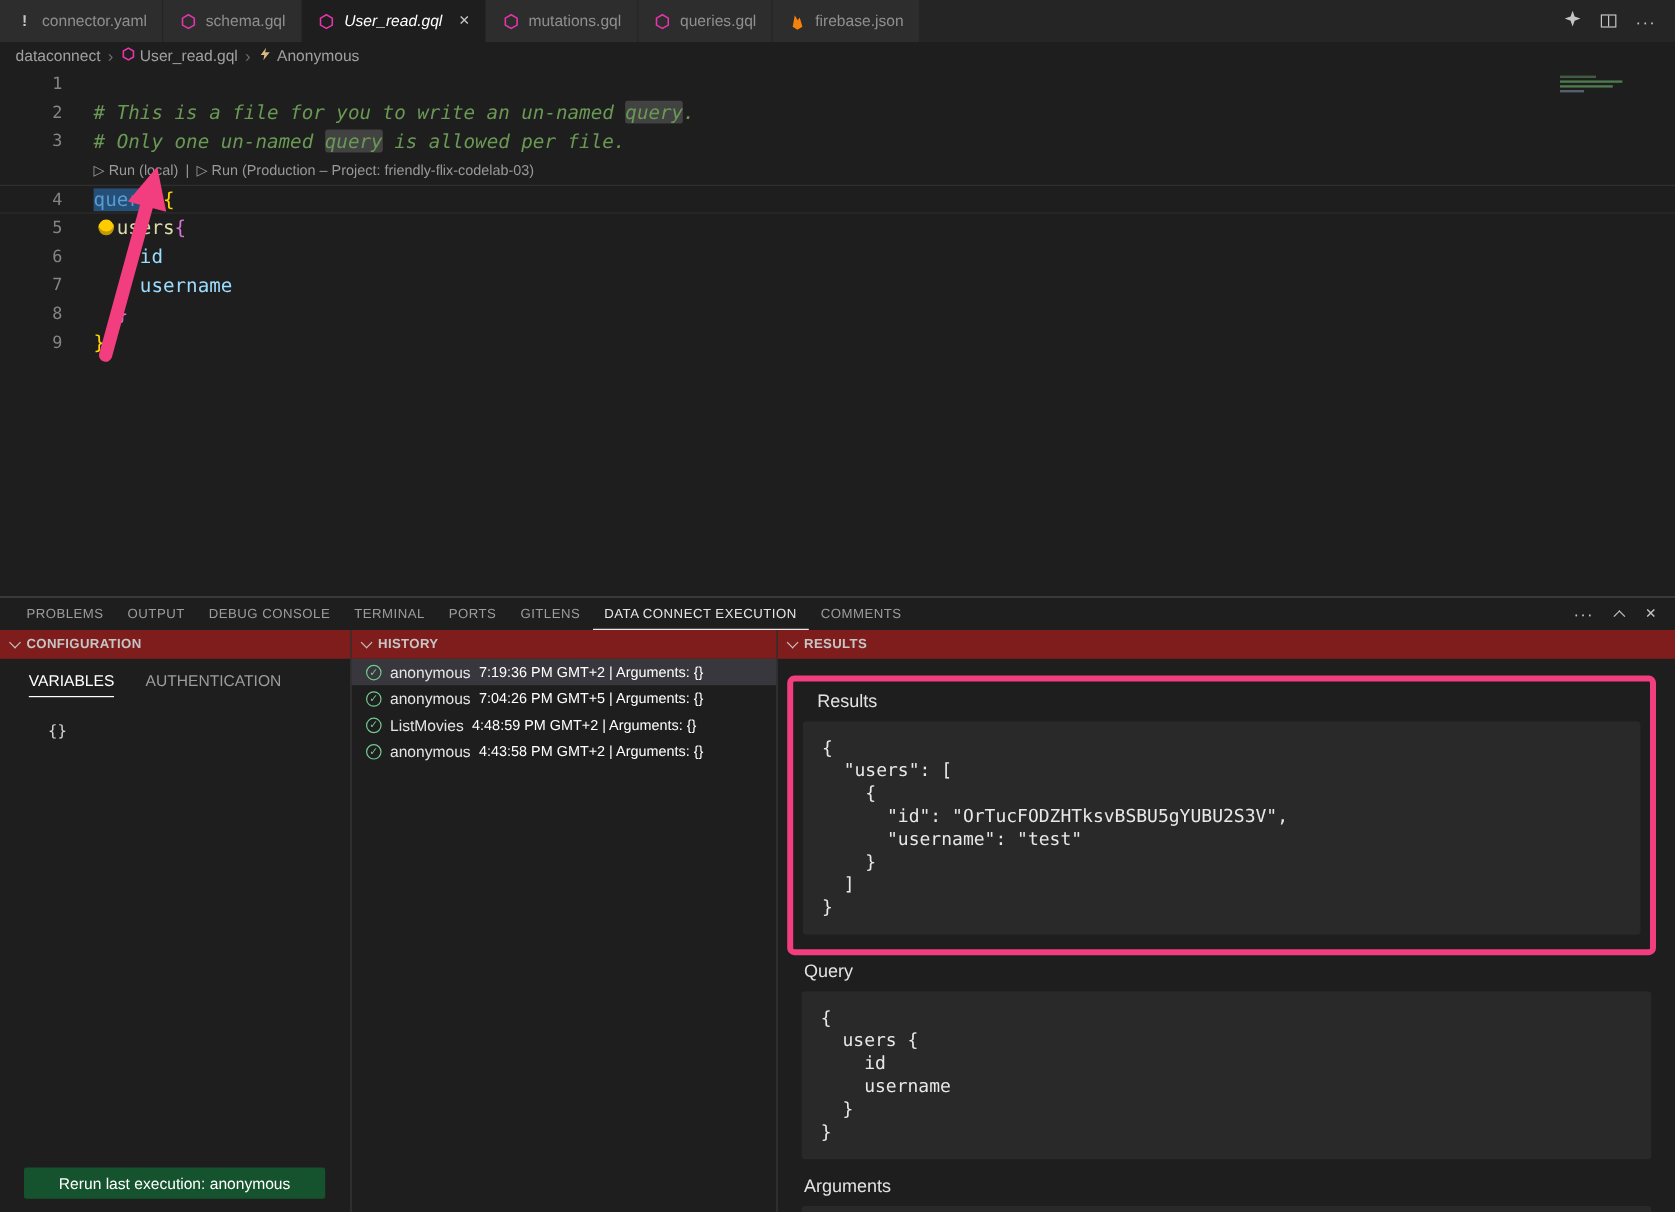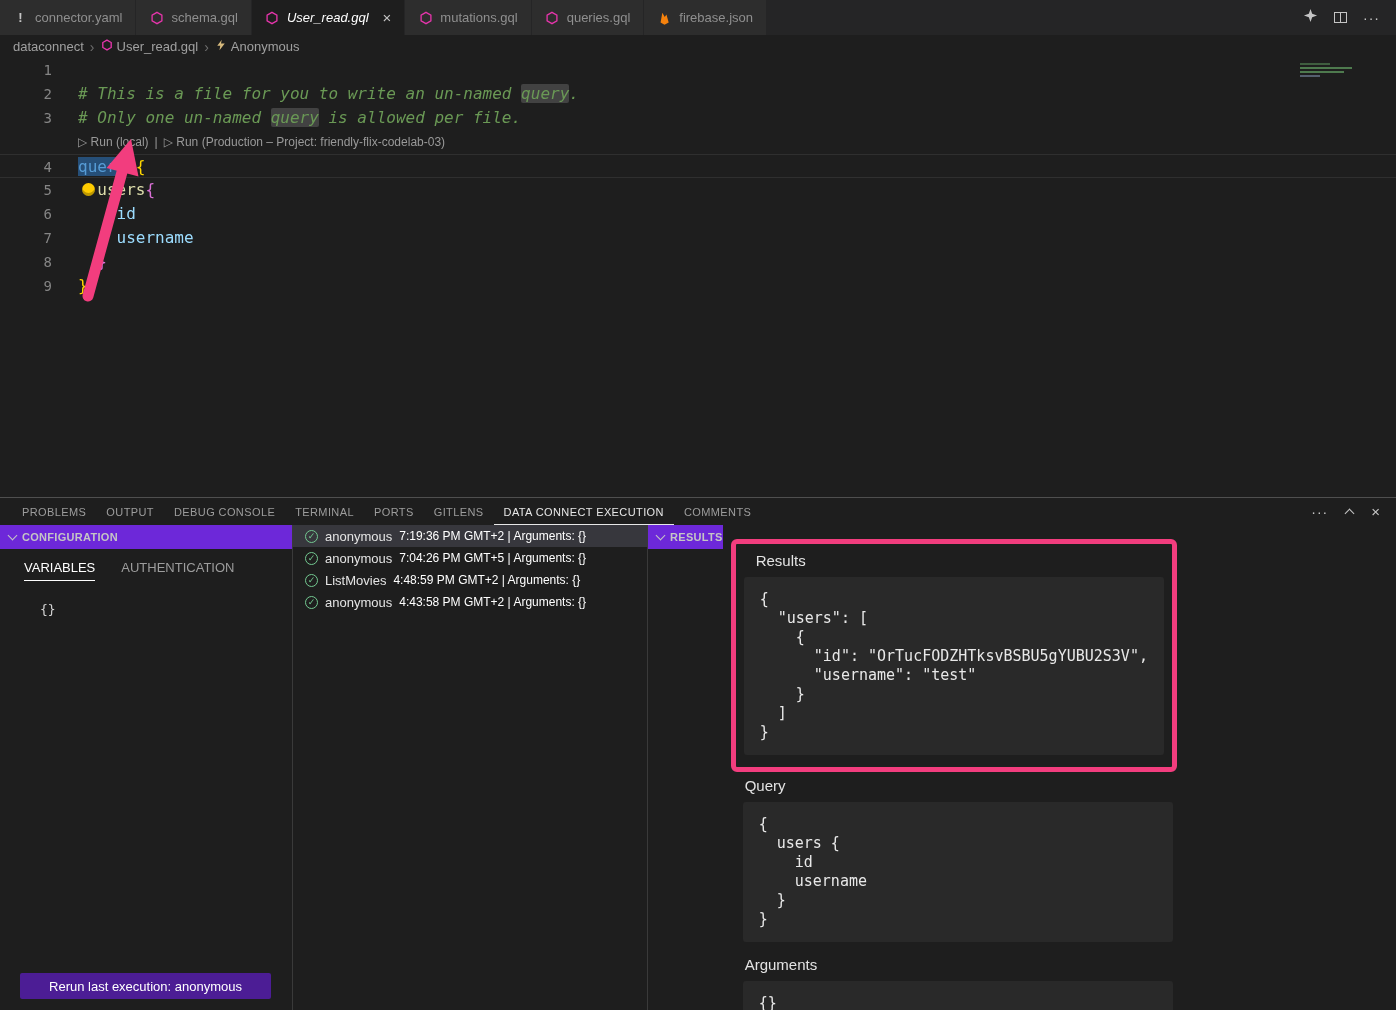--- a/index.html
+++ b/index.html
@@ -50,37 +50,37 @@
   .panel { position:absolute; left:0; right:0; top:497px; bottom:0; background:#1e1e1e; border-top:1px solid #4f4f4f; }
   .panel-tabs { display:flex; height:27px; align-items:stretch; padding-left:12px; }
   .panel-tab { padding:0 10px; font-size:11px; letter-spacing:.4px; color:#9d9d9d; display:flex; align-items:center; cursor:pointer; }
   .panel-tab.active { color:#e7e7e7; box-shadow:inset 0 -1px #e7e7e7; }
   .panel-actions { margin-left:auto; display:flex; align-items:center; gap:18px; padding-right:16px; color:#c5c5c5; }
   .chev { width:7px; height:7px; border-left:1.4px solid #c5c5c5; border-bottom:1.4px solid #c5c5c5; display:inline-block; transform:rotate(-45deg); margin-top:-3px; }
   .chev-up { transform:rotate(135deg); margin-top:3px; }
   .x-glyph { font-size:15px; }
 
   .panel-body { display:flex; height:calc(100% - 27px); }
-  .sec-header { height:24px; display:flex; align-items:center; gap:6px; font-size:11px; font-weight:bold; color:#c5c5c5; padding-left:9px; background:#6d28d9; letter-spacing:.3px; flex:none; }
+  .sec-header { height:24px; display:flex; align-items:center; gap:6px; font-size:11px; font-weight:bold; color:#c5c5c5; padding-left:9px; background:#7f1d1d; letter-spacing:.3px; flex:none; }
 
   .col-config { width:293px; border-right:1px solid #3a3a3a; position:relative; display:flex; flex-direction:column; }
   .config-tabs { display:flex; gap:26px; padding:11px 0 0 24px; font-size:13px; }
   .config-tab { color:#9d9d9d; padding-bottom:5px; cursor:pointer; }
   .config-tab.active { color:#ffffff; border-bottom:1px solid #ffffff; }
   .variables-value { font-family:"DejaVu Sans Mono",monospace; font-size:13px; color:#d4d4d4; padding:21px 0 0 40px; }
-  .rerun-btn { position:absolute; left:20px; right:21px; bottom:11px; height:26px; background:#4c1d95; color:#ffffff; font-size:13px; display:flex; align-items:center; justify-content:center; border-radius:2px; cursor:pointer;margin-top:29px; }
+  .rerun-btn { position:absolute; left:20px; right:21px; bottom:11px; height:26px; background:#14532d; color:#ffffff; font-size:13px; display:flex; align-items:center; justify-content:center; border-radius:2px; cursor:pointer;margin-top:29px; }
 
   .col-history { width:355px; border-right:1px solid #3a3a3a; display:flex; flex-direction:column; }
   .hist-item { display:flex; align-items:center; height:22px; padding-left:12px; gap:7px; cursor:pointer; }
   .hist-item.selected { background:#37373d; }
   .check { width:13px; height:13px; border:1px solid #73c991; border-radius:50%; color:#73c991; font-size:9px; line-height:11px; text-align:center; flex:none; }
   .hist-name { color:#e4e4e4; font-size:13px; white-space:nowrap; }
   .hist-meta { color:#ffffff; font-size:12px; white-space:nowrap; }
 
-  .col-results { flex:1; display:flex; flex-direction:row; overflow:hidden; }
+  .col-results { flex:1; display:flex; flex-direction:column; overflow:hidden; }
   .results-scroll { padding:0 16px 0 8px; overflow:hidden; }
   .sec-label { font-size:15px; color:#e3e3e3; margin:5px 0 8px 2px; }
   .code-box { background:#292929; border-radius:3px; padding:13px 16px; font-family:"DejaVu Sans Mono",monospace; font-size:15px; line-height:19px; color:#e8e8e8; white-space:pre; overflow:hidden; }
   .result-hl { border:5px solid #f23d7e; border-radius:6px; margin-top:14px; padding:3px 8px 12px 8px; }
   .result-hl .sec-label { margin-left:12px; }
   .plain-section { margin-left:12px; margin-right:4px; }
   .plain-section.q { margin-top:3px; }
   .plain-section.a { margin-top:14px; }
 </style>
 </head>
@@ -248,20 +248,24 @@
       </div>
       <div class="config-tabs">
         <span class="config-tab active">VARIABLES</span>
         <span class="config-tab">AUTHENTICATION</span>
       </div>
       <div class="variables-value">{}</div>
       <div class="rerun-btn">Rerun last execution: anonymous</div>
     </div>
 
     <div class="col-history">
+      <div class="sec-header">
+        <span class="chev"></span>
+        <span>HISTORY</span>
+      </div>
       <div>
         <div class="hist-item selected">
           <span class="check">✓</span>
           <span class="hist-name">anonymous</span>
           <span class="hist-meta">7:19:36 PM GMT+2 | Arguments: {}</span>
         </div>
         <div class="hist-item">
           <span class="check">✓</span>
           <span class="hist-name">anonymous</span>
           <span class="hist-meta">7:04:26 PM GMT+5 | Arguments: {}</span>

